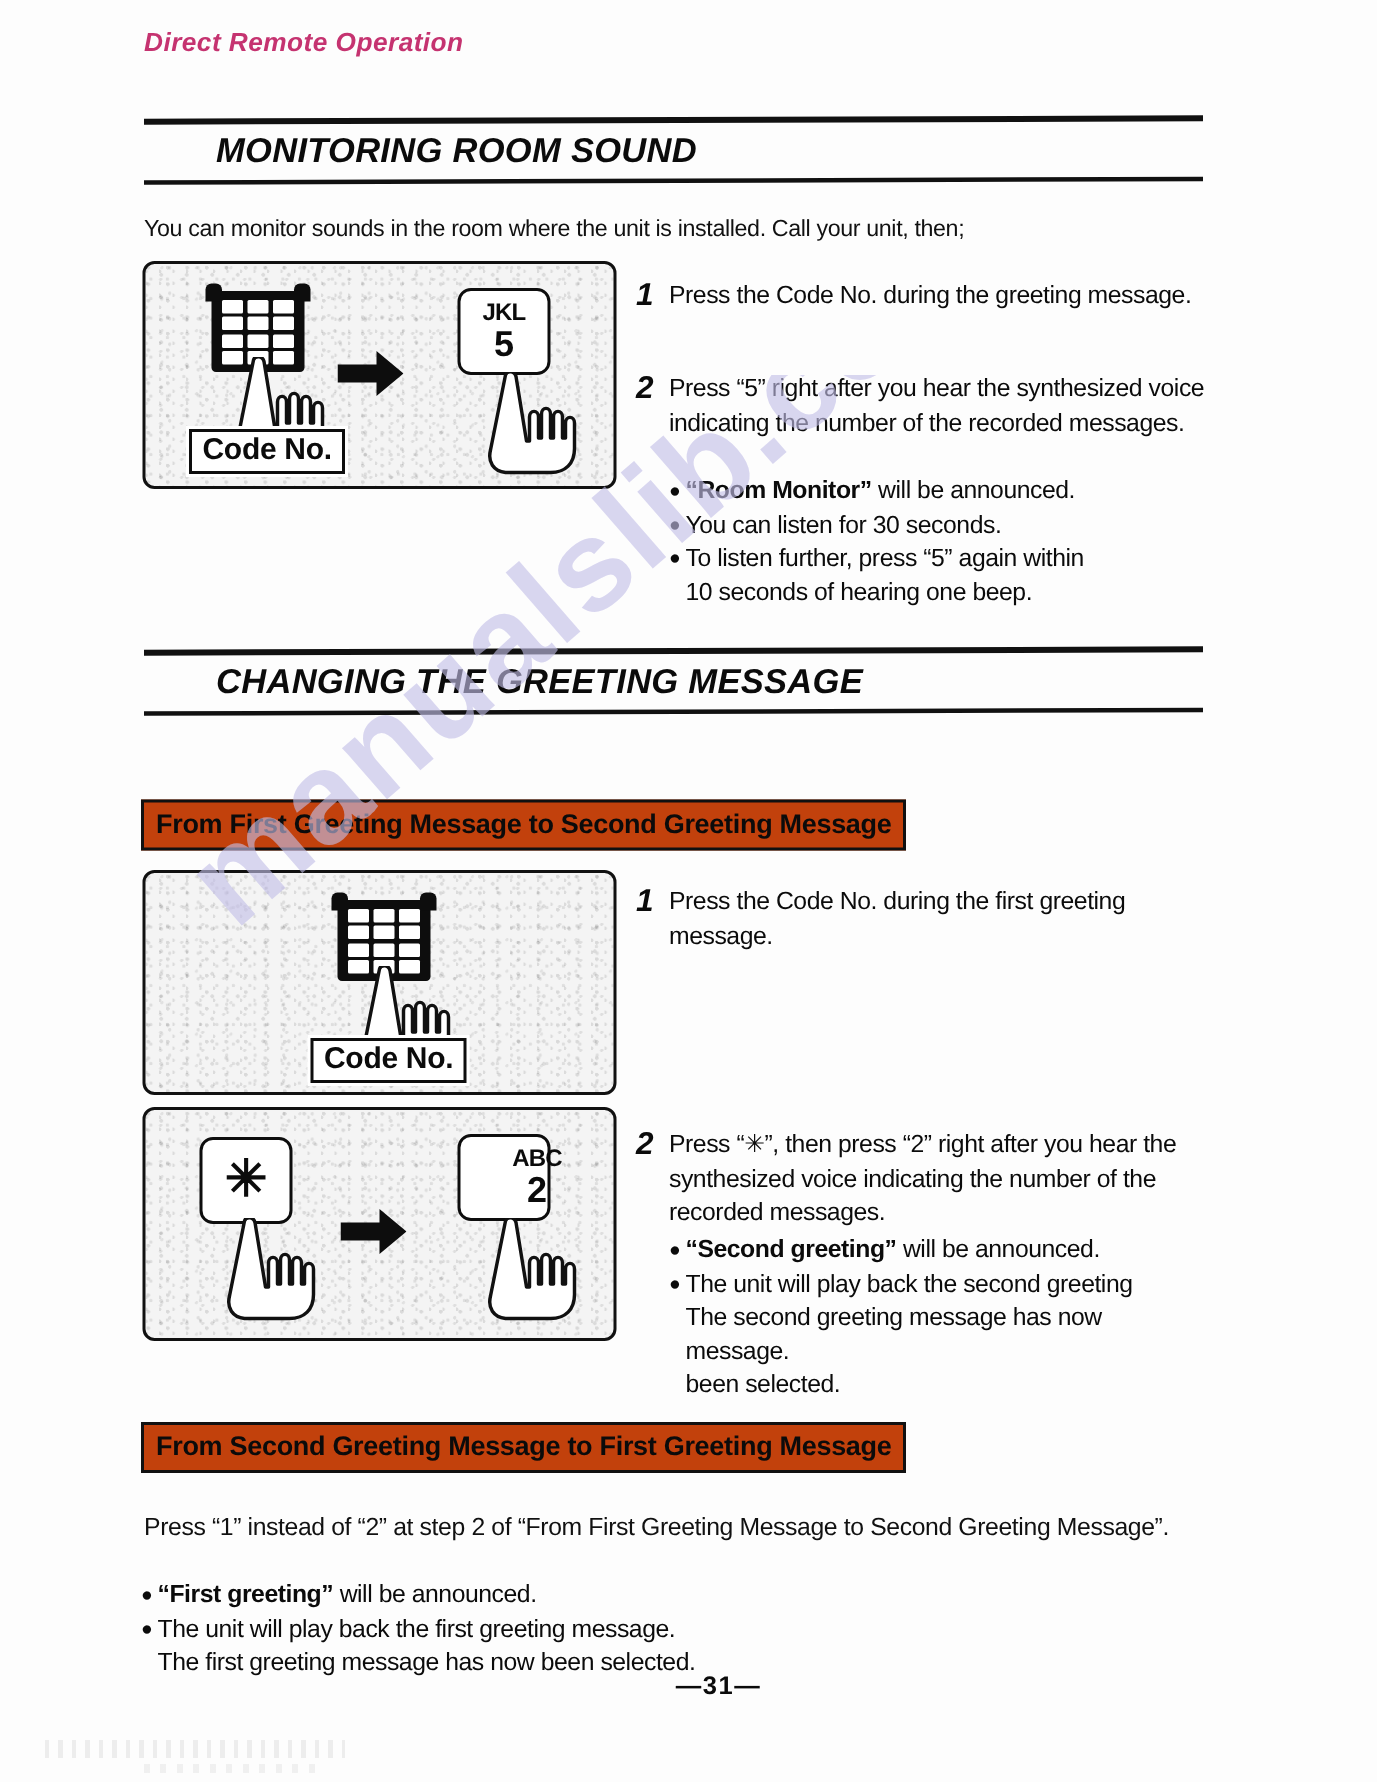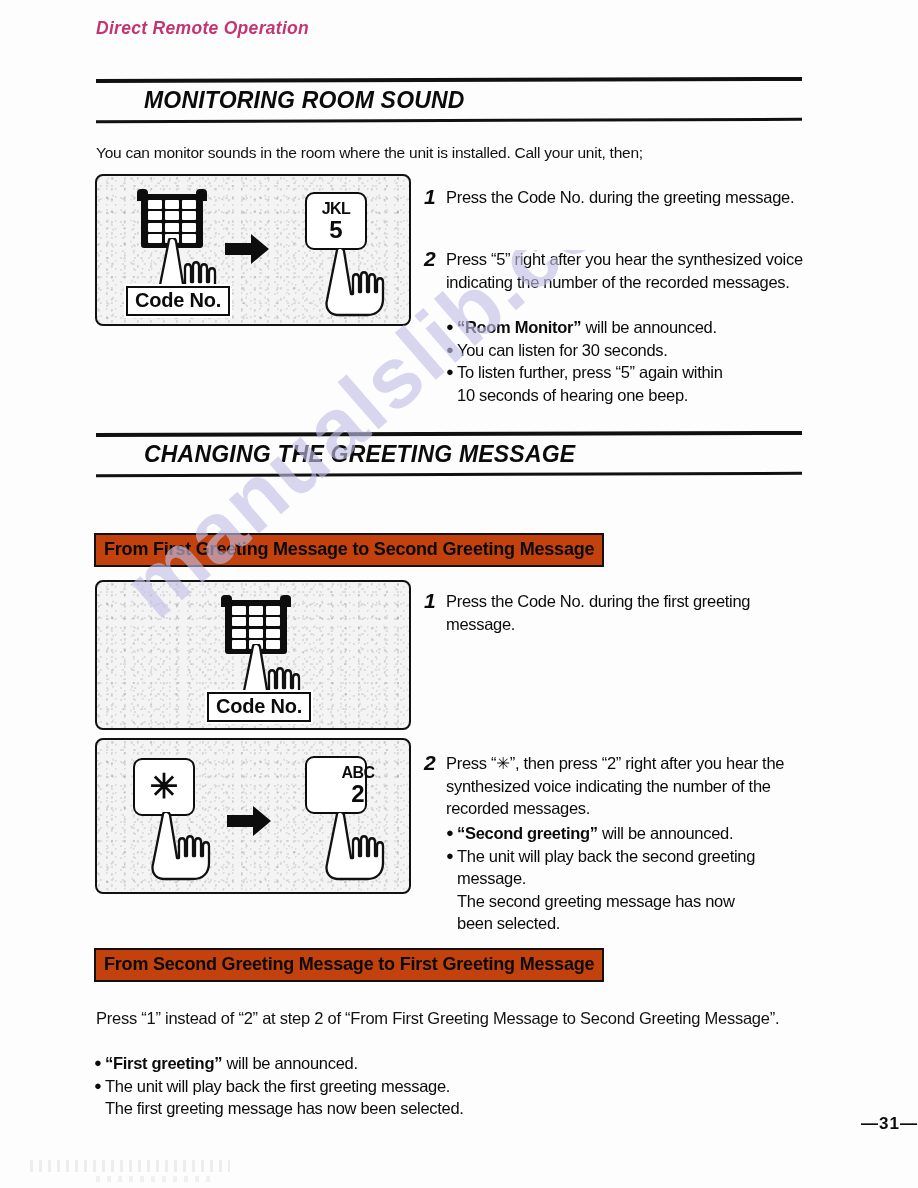--- a/index.html
+++ b/index.html
@@ -290,21 +290,21 @@
   }
   .bullets .bl .bt { flex: 1; }
   .bullets .cont { padding-left: 11px; }
 
   
   #pagenum {
     position: absolute;
     left: 0;
     right: 0;
     top: 1114px;
-    text-align: right;
+    text-align: center;
     font-size: 17px;
     font-weight: bold;
     letter-spacing: 1px;
     padding-left: 40px;
   }
 
   
   #edge-noise {
     position: absolute;
     left: 30px;
@@ -494,22 +494,22 @@
 
   <div class="bullets" style="left:446px; top:822px; width:360px;">
     <div class="bl">
       <span class="dot">●</span>
       <span class="bt"><b>“Second greeting”</b><span> will be announced.</span></span>
     </div>
     <div class="bl">
       <span class="dot">●</span>
       <span class="bt">The unit will play back the second greeting</span>
     </div>
+    <div class="cont">The second greeting message has now</div>
     <div class="cont">message.</div>
-    <div class="cont">The second greeting message has now</div>
     <div class="cont">been selected.</div>
   </div>
 
   <div class="boxed-sub" style="top:948px;">From Second Greeting Message to First Greeting Message</div>
 
   <div class="para" style="top:1006px; width:700px; font-size:16.5px; line-height:24px;">Press “1” instead of “2” at step 2 of “From First Greeting Message to Second Greeting Message”.</div>
 
   <div class="bullets" style="left:94px; top:1052px; width:700px;">
     <div class="bl">
       <span class="dot">●</span>

